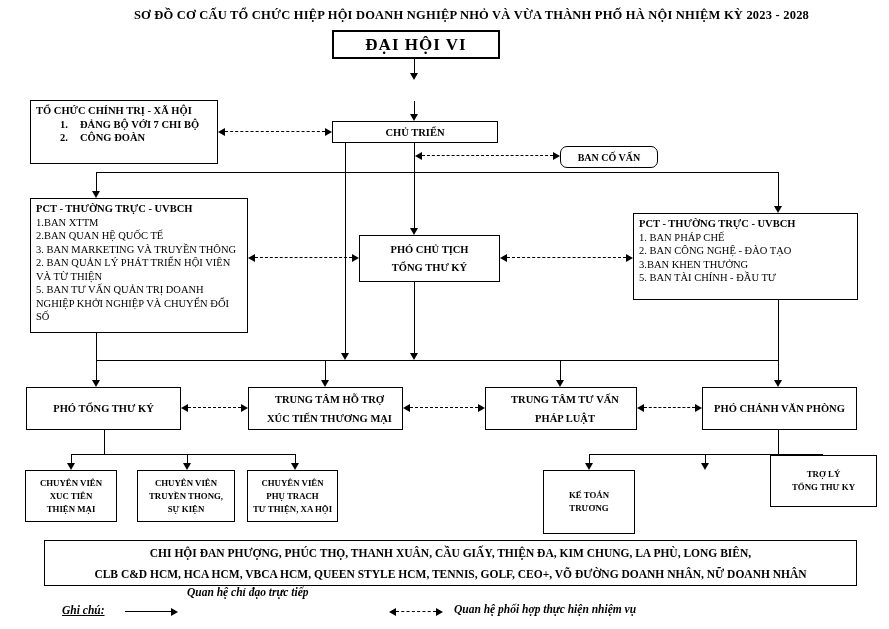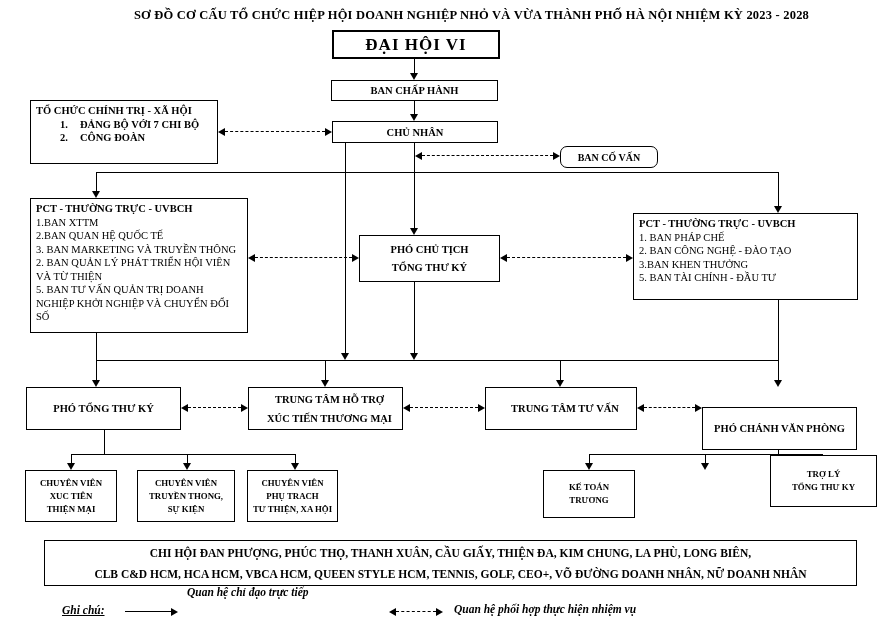--- a/index.html
+++ b/index.html
@@ -131,26 +131,23 @@
   <div>
     <div class="ah-l" style="left:637px;top:404px;"></div>
     <div class="hdash" style="left:644px;top:407px;width:51px;"></div>
     <div class="ah-r" style="left:695px;top:404px;"></div>
   </div>
 
   <div class="box big" style="left:332px;top:30px;width:168px;height:29px;">
     <div class="ln">ĐẠI HỘI VI</div>
   </div>
 
-  <div class="box" style="left:331px;top:80px;width:167px;height:21px;">
-    <div class="ln">BAN CHẤP HÀNH</div>
-  </div>
 
   <div class="box" style="left:332px;top:121px;width:166px;height:22px;">
-    <div class="ln">CHỦ NHÂN</div>
+    <div class="ln">CHỦ TRIỂN</div>
   </div>
 
   <div class="box listbox" style="left:30px;top:100px;width:188px;height:64px;">
     <div class="hd tc">TỔ CHỨC CHÍNH TRỊ - XÃ HỘI</div>
     <div class="tc-item">
       <span class="tc-num">1.</span>
       <span>ĐẢNG BỘ VỚI 7 CHI BỘ</span>
     </div>
     <div class="tc-item">
       <span class="tc-num">2.</span>
@@ -188,23 +185,24 @@
     <div class="ln">PHÓ TỔNG THƯ KÝ</div>
   </div>
 
   <div class="box row2" style="left:248px;top:387px;width:155px;height:43px;">
     <div class="ln">TRUNG TÂM HỖ TRỢ</div>
     <div class="ln">XÚC TIẾN THƯƠNG MẠI</div>
   </div>
 
   <div class="box row2" style="left:485px;top:387px;width:152px;height:43px;">
     <div class="ln">TRUNG TÂM TƯ VẤN</div>
-  </div>
-
-  <div class="box" style="left:702px;top:387px;width:155px;height:43px;margin-top:20px;">
+    <div class="ln">PHÁP LUẬT</div>
+  </div>
+
+  <div class="box" style="left:702px;top:387px;width:155px;height:43px;">
     <div class="ln">PHÓ CHÁNH VĂN PHÒNG</div>
   </div>
 
   <div class="box small" style="left:25px;top:470px;width:92px;height:52px;">
     <div class="ln">CHUYÊN VIÊN</div>
     <div class="ln">XUC TIÊN</div>
     <div class="ln">THIỆN MẠI</div>
   </div>
 
   <div class="box small" style="left:137px;top:470px;width:98px;height:52px;">
@@ -212,21 +210,21 @@
     <div class="ln">TRUYỀN THONG,</div>
     <div class="ln">SỰ KIỆN</div>
   </div>
 
   <div class="box small" style="left:247px;top:470px;width:91px;height:52px;">
     <div class="ln">CHUYÊN VIÊN</div>
     <div class="ln">PHỤ TRACH</div>
     <div class="ln">TƯ THIỆN, XA HỘI</div>
   </div>
 
-  <div class="box small" style="left:543px;top:470px;width:92px;height:48px;">
+  <div class="box small" style="left:543px;top:470px;width:92px;height:64px;">
     <div class="ln">KẾ TOÁN</div>
     <div class="ln">TRƯƠNG</div>
   </div>
 
 
   <div class="box small" style="left:770px;top:455px;width:107px;height:52px;">
     <div class="ln">TRỢ LÝ</div>
     <div class="ln">TỔNG THƯ KY</div>
   </div>
 

